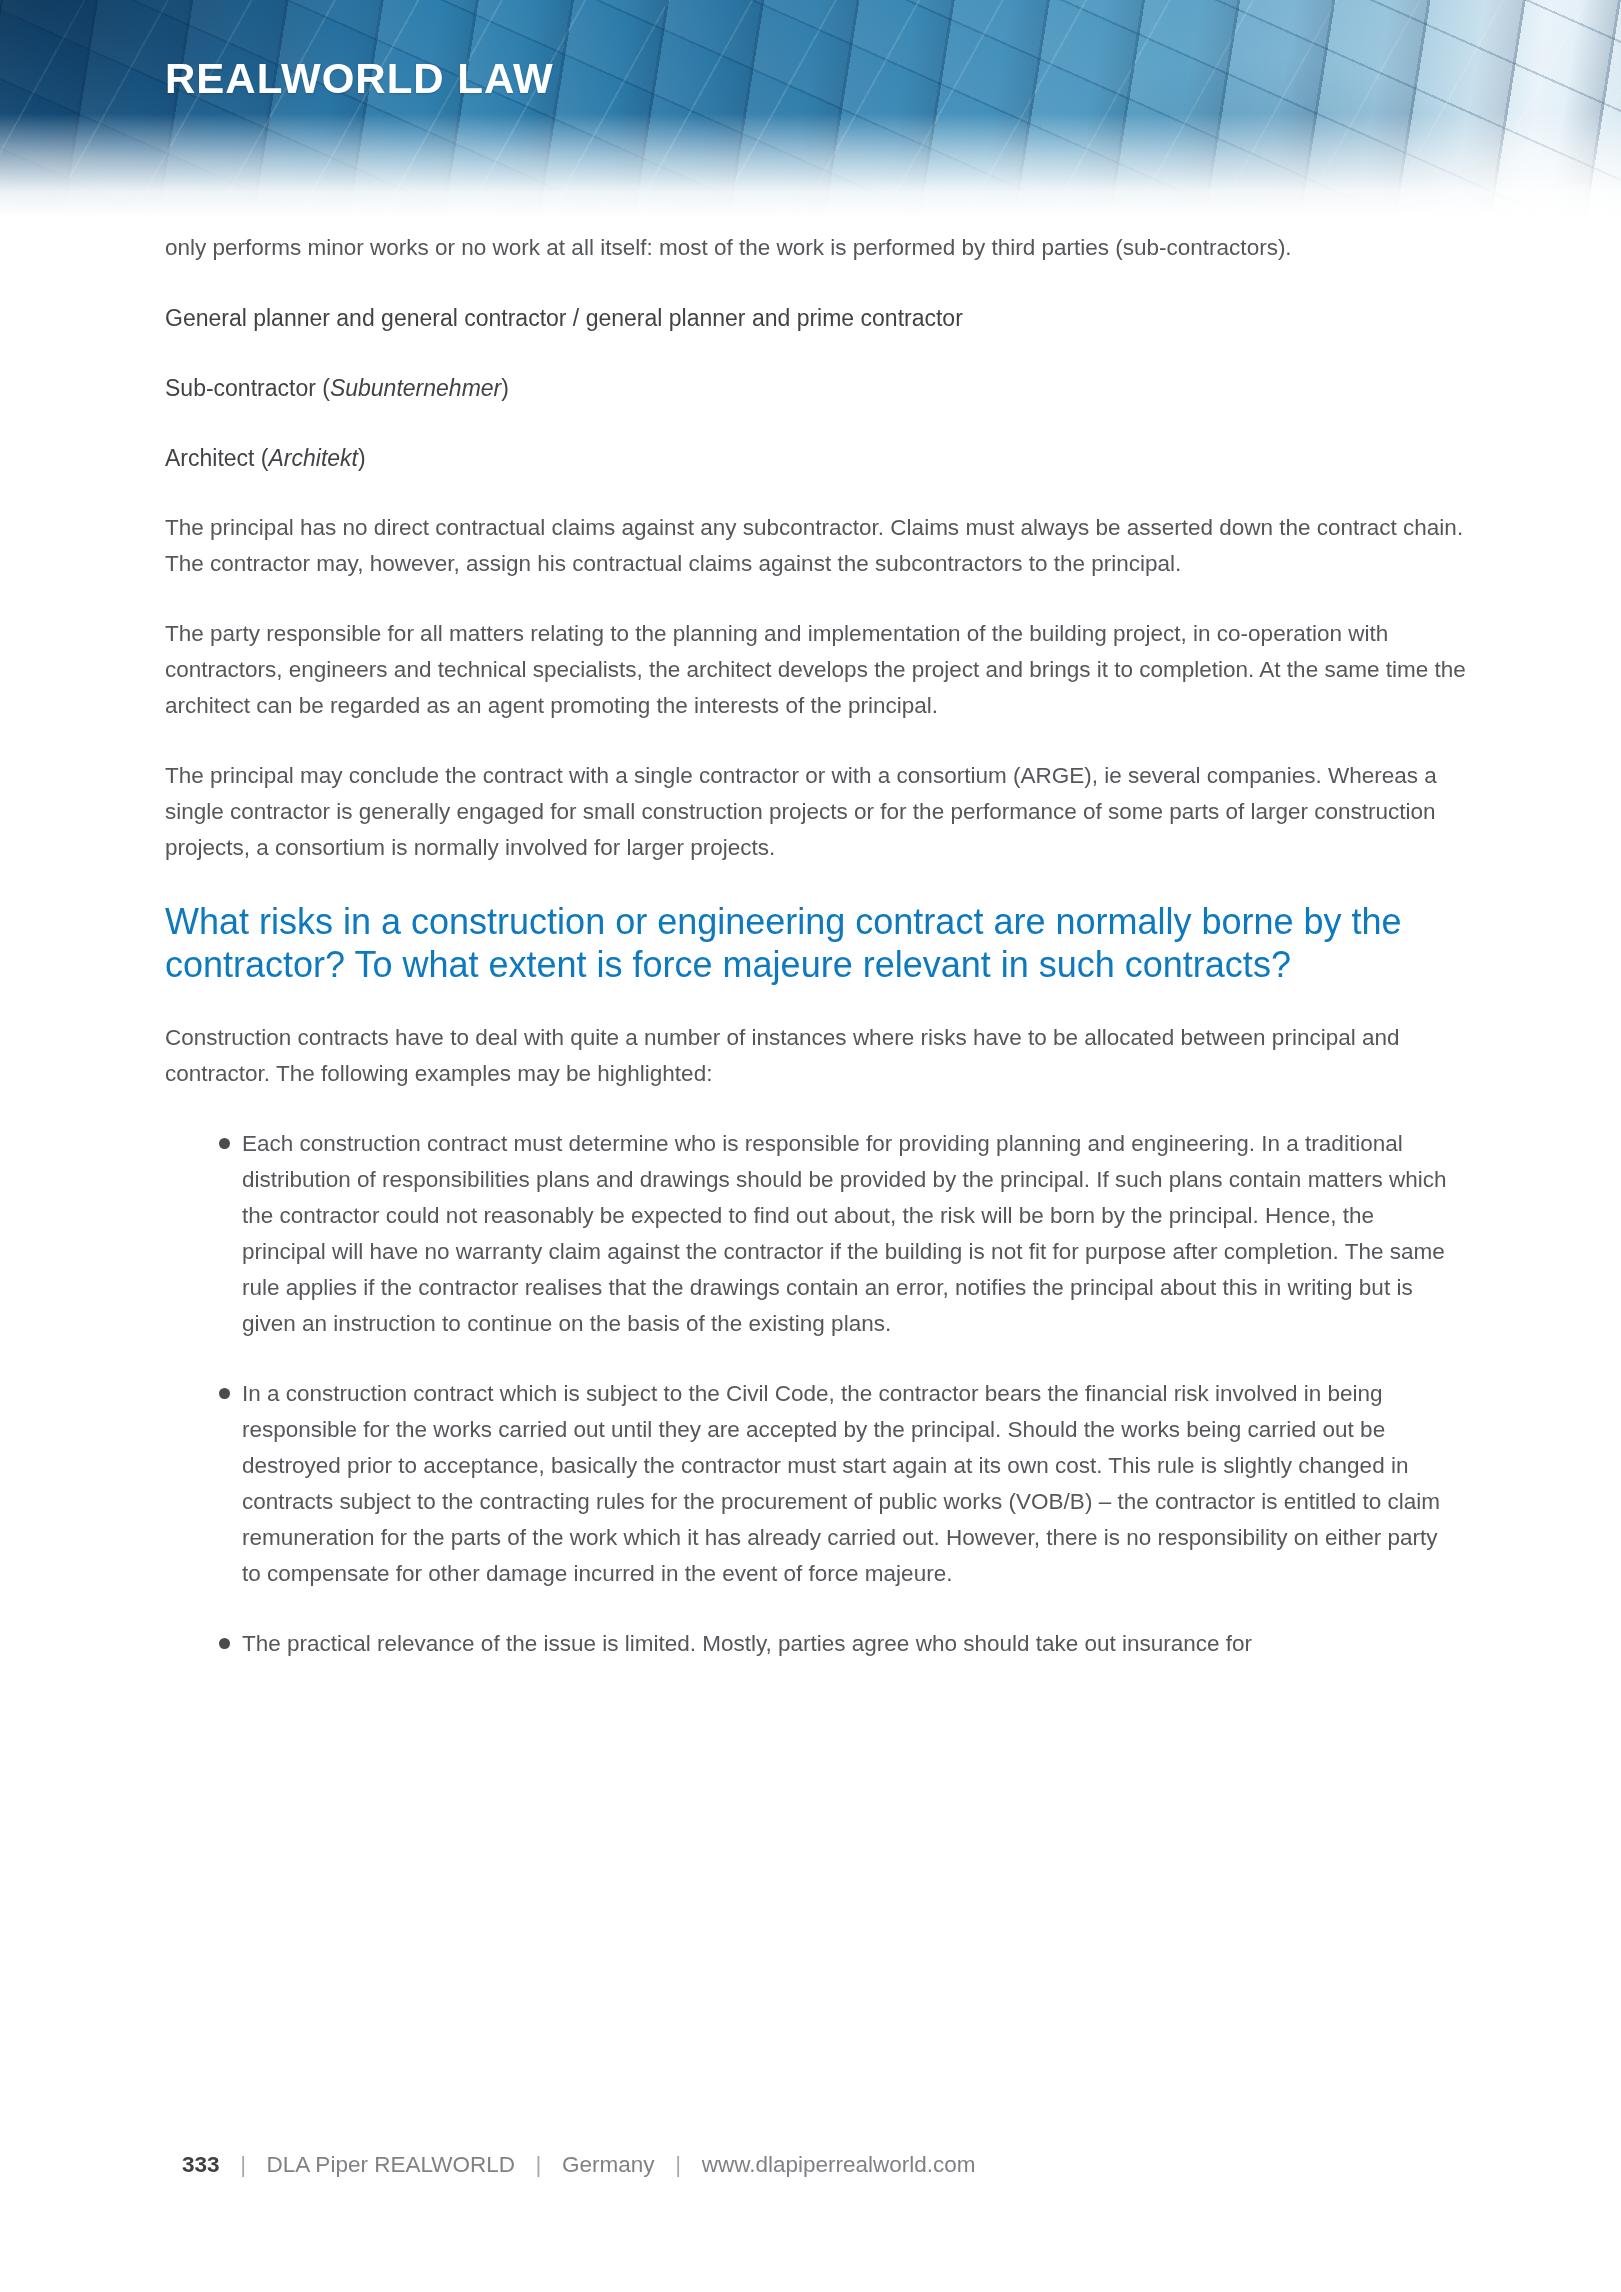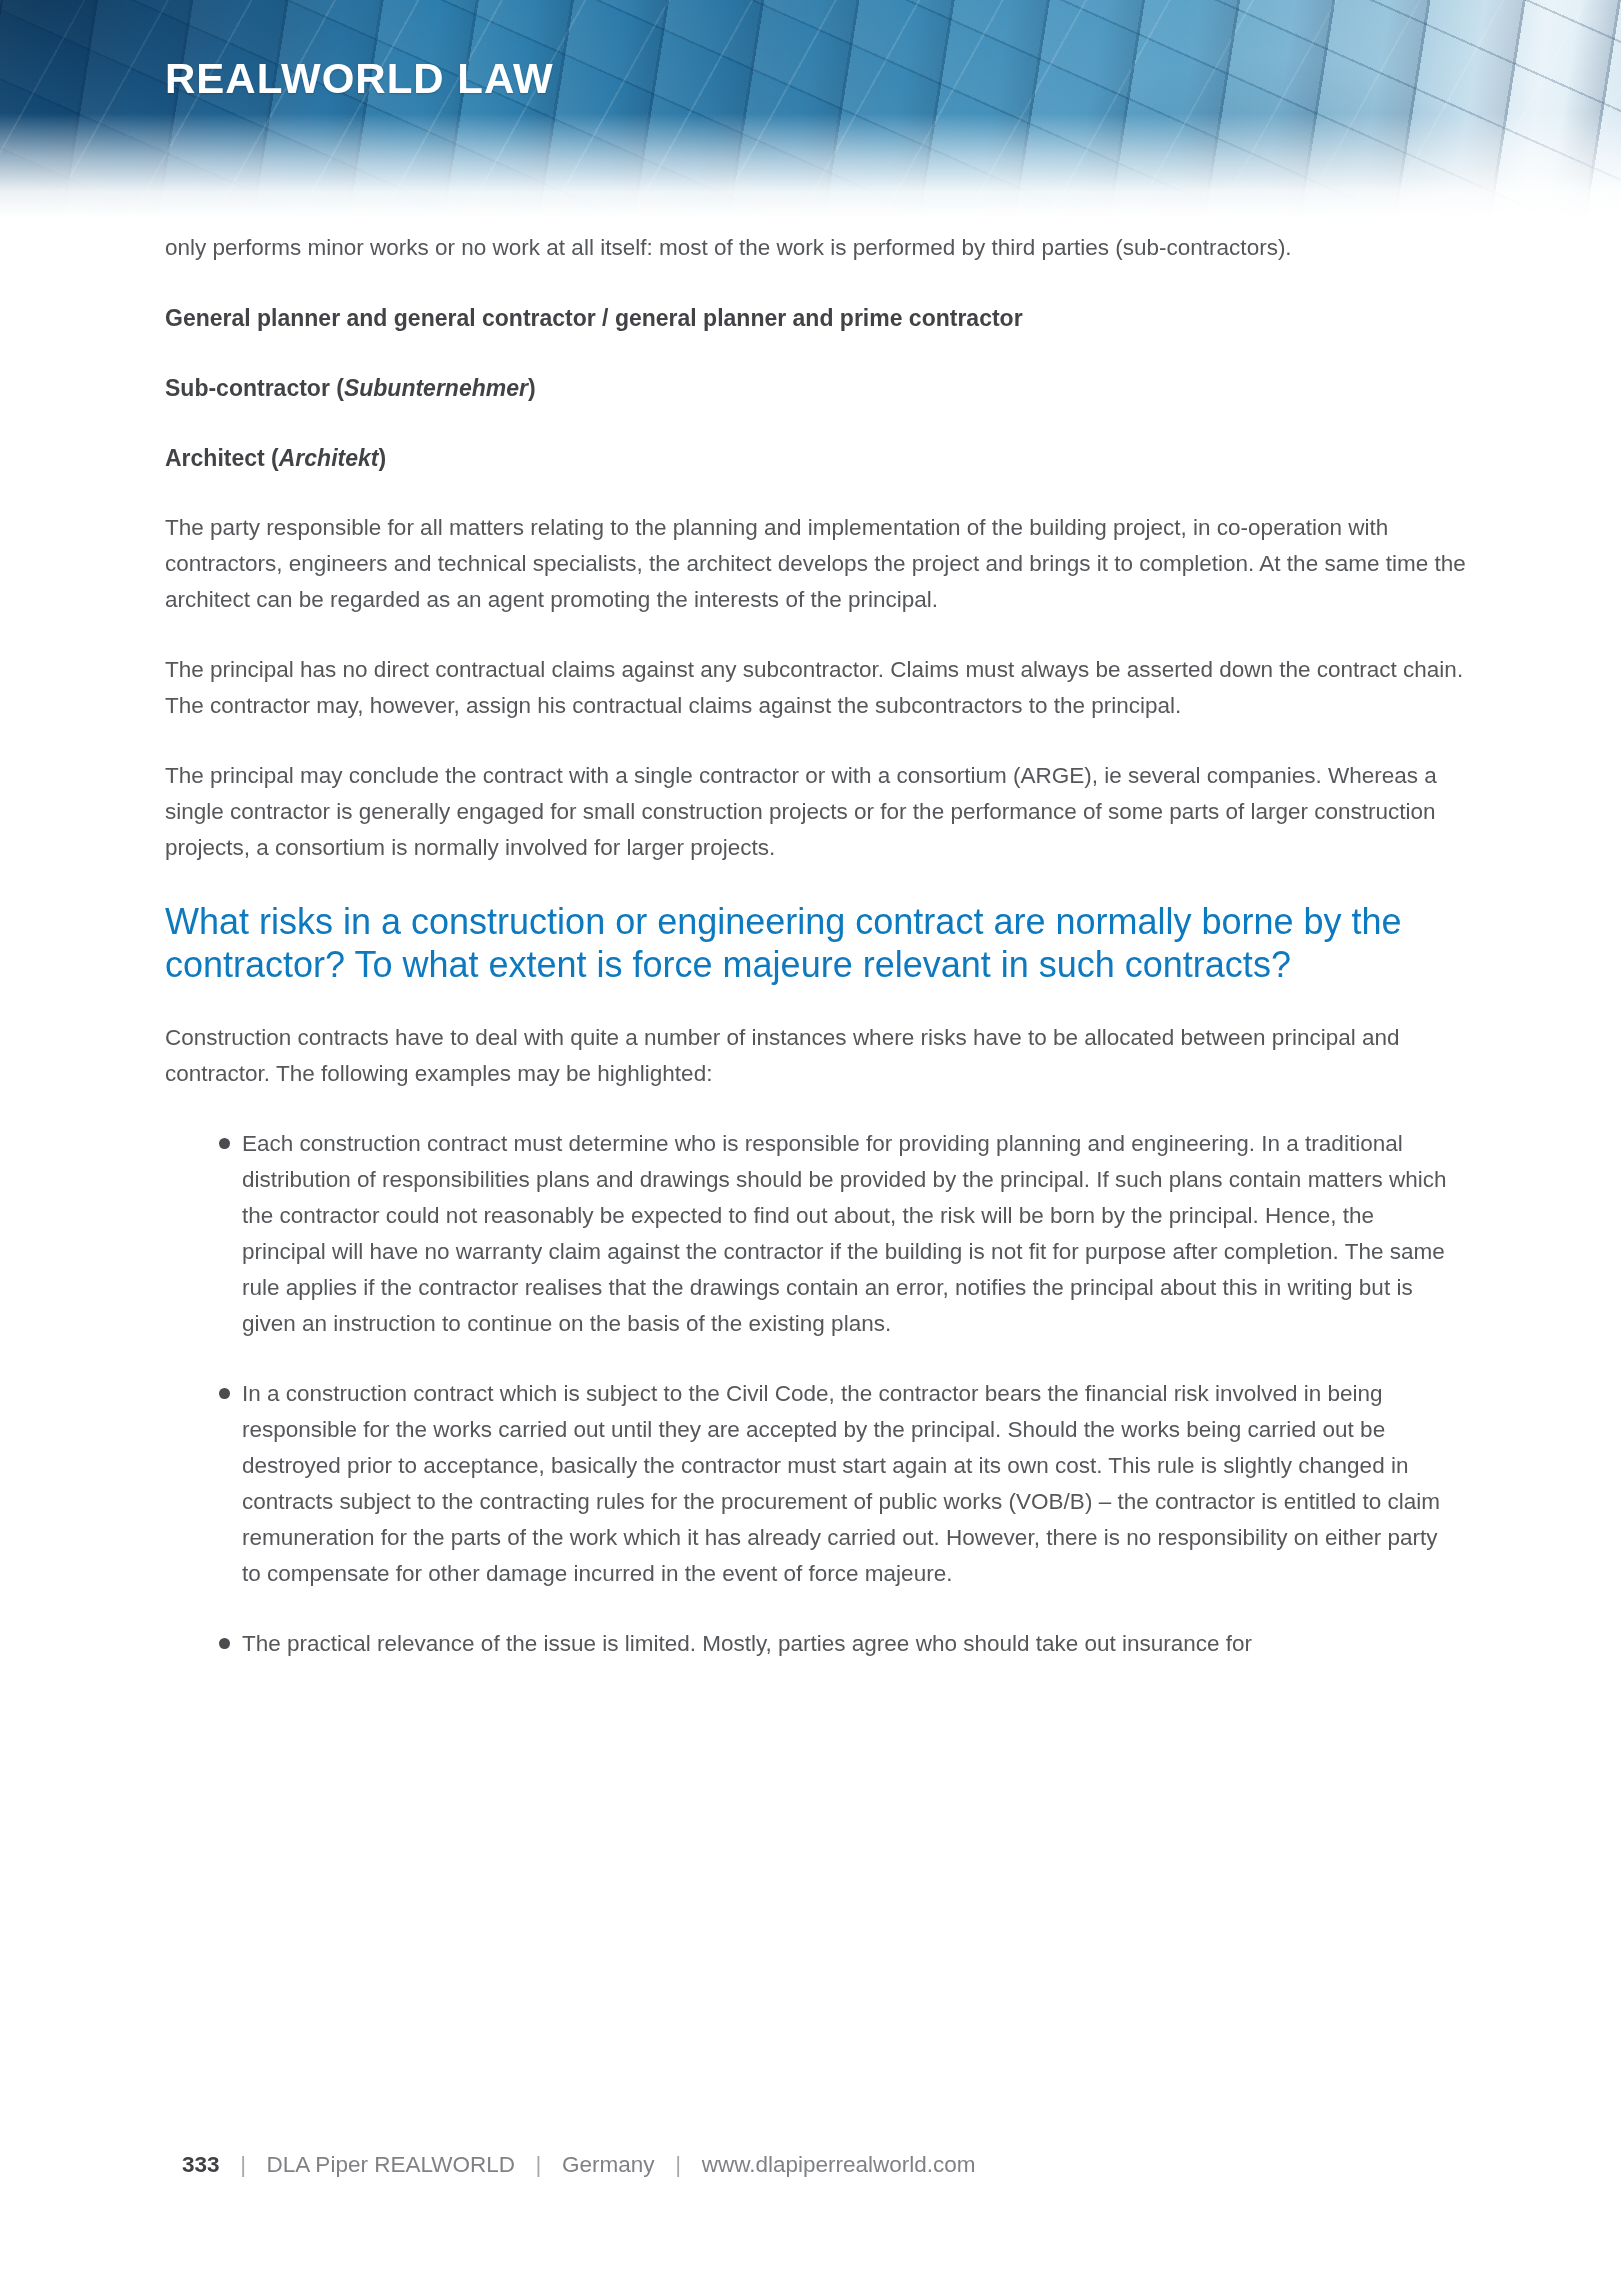--- a/index.html
+++ b/index.html
@@ -43,21 +43,21 @@
     padding: 11.8px 153px 0 165px;
     font-size: 22.5px;
     line-height: 36px;
     color: #55575a;
   }
   .content p { margin: 0 0 34px 0; }
   .content h3 {
     margin: 0 0 34px 0;
     font-size: 23px;
     line-height: 36px;
-    font-weight: bold;
+    font-weight: normal;
     color: #414346;
   }
   .content h3 em { font-style: italic; }
   .content h2.question {
     margin: 15.7px 0 34px 0;
     font-size: 36px;
     line-height: 43px;
     font-weight: normal;
     color: #0d79bf;
   }
@@ -110,23 +110,23 @@
     <p>only performs minor works or no work at all itself: most of the work is performed by third parties (sub-contractors).</p>
 
     <h3>General planner and general contractor / general planner and prime contractor</h3>
 
 
     <h3><span>Sub-contractor (</span><em>Subunternehmer</em><span>)</span></h3>
 
 
     <h3><span>Architect (</span><em>Architekt</em><span>)</span></h3>
 
+    <p>The principal has no direct contractual claims against any subcontractor. Claims must always be asserted down the contract chain. The contractor may, however, assign his contractual claims against the subcontractors to the principal.</p>
+
     <p>The party responsible for all matters relating to the planning and implementation of the building project, in co-operation with contractors, engineers and technical specialists, the architect develops the project and brings it to completion. At the same time the architect can be regarded as an agent promoting the interests of the principal.</p>
-
-    <p>The principal has no direct contractual claims against any subcontractor. Claims must always be asserted down the contract chain. The contractor may, however, assign his contractual claims against the subcontractors to the principal.</p>
 
     <p>The principal may conclude the contract with a single contractor or with a consortium (ARGE), ie several companies. Whereas a single contractor is generally engaged for small construction projects or for the performance of some parts of larger construction projects, a consortium is normally involved for larger projects.</p>
 
     <h2 class="question">What risks in a construction or engineering contract are normally borne by the contractor? To what extent is force majeure relevant in such contracts?</h2>
 
     <p>Construction contracts have to deal with quite a number of instances where risks have to be allocated between principal and contractor. The following examples may be highlighted:</p>
 
     <ul class="bullets">
       <li>
         <span class="dot"></span>

